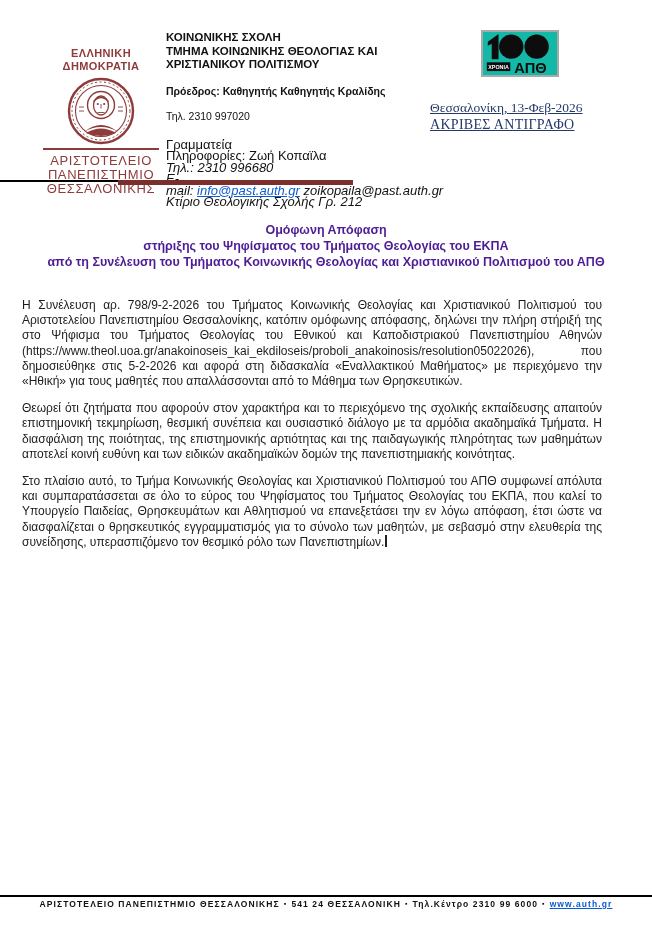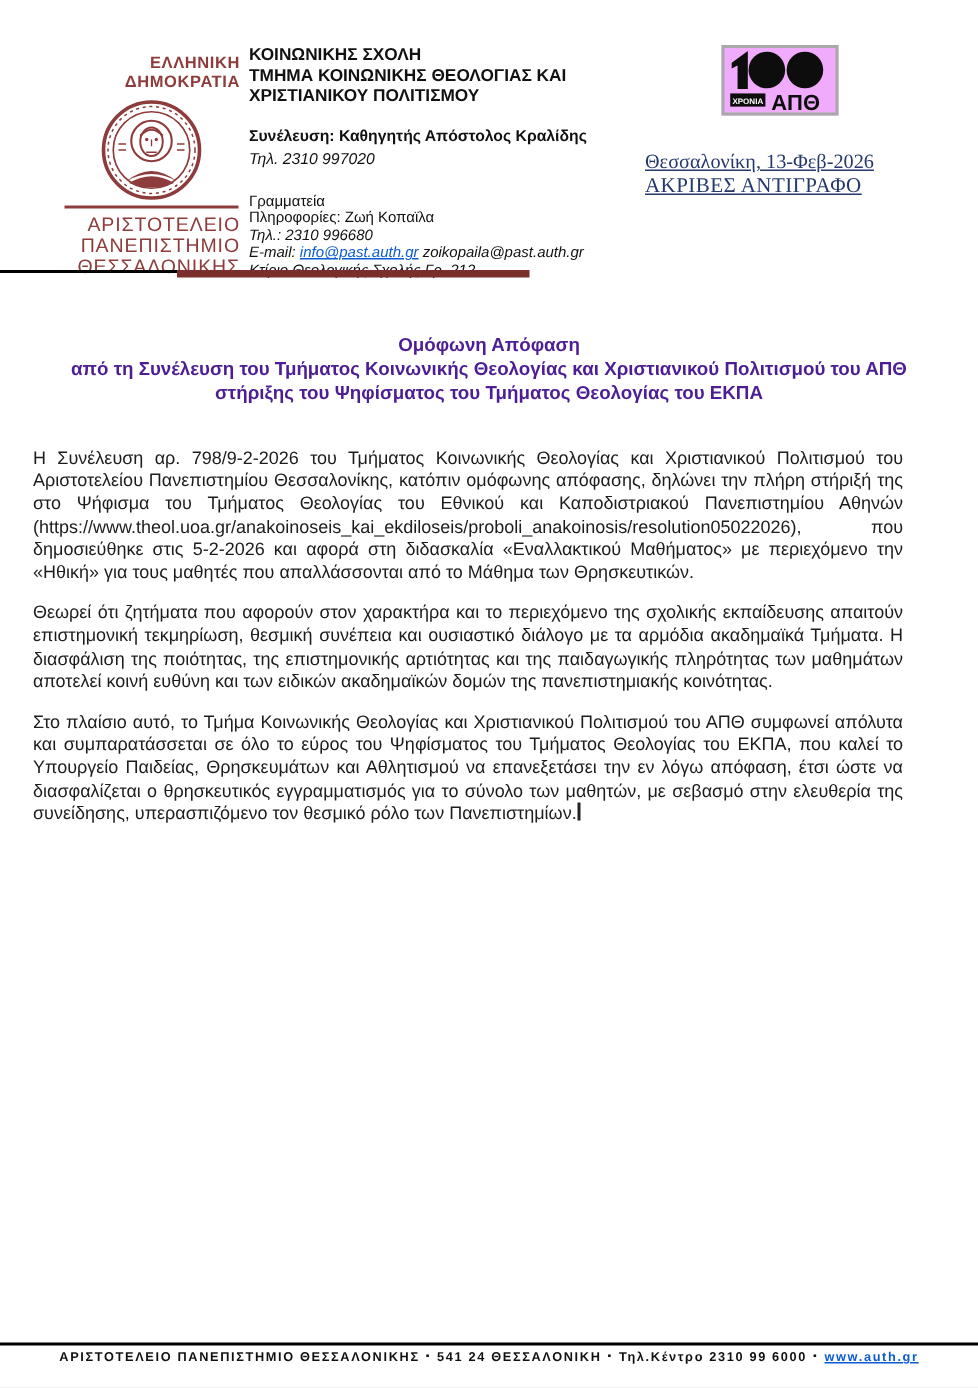--- a/index.html
+++ b/index.html
@@ -3,38 +3,38 @@
 <meta charset="utf-8">
 <style>
   * { margin:0; padding:0; box-sizing:border-box; }
   html,body { background:#e8e8e8; }
   .page {
     position:relative; width:652px; height:925px; background:#ffffff;
     font-family:"Liberation Sans", sans-serif; color:#1c1c1c;
     margin:0 auto; overflow:hidden;
   }
   
-  .lh-left { position:absolute; left:42px; top:36px; width:118px; text-align:right; color:#8e3b3b; }
+  .lh-left { position:absolute; left:42px; top:47px; width:118px; text-align:center; color:#8e3b3b; }
   .state-line { display:block; font-size:11px; font-weight:700; line-height:13px; letter-spacing:0.4px; }
   .seal-wrap { margin:3px auto 2px auto; width:70px; height:70px; }
   .left-rule { width:116px; height:2px; background:#8e3b3b; margin:2px auto 4px auto; }
   .univ-line { display:block; font-size:13px; font-weight:400; line-height:14px; letter-spacing:0.6px; }
   
   .lh-center { position:absolute; left:166px; top:31px; width:268px; }
   .school-line { display:block; font-size:11.5px; font-weight:700; line-height:13.5px; color:#111; }
   .chair-line { display:block; font-size:10.5px; font-weight:700; line-height:12px; margin-top:13px; color:#111; }
-  .chair-phone { display:block; font-size:10.5px; font-style:italic; line-height:12px; margin-top:3px; color:#111; }
-  .secretariat-block { margin-top:17px; font-size:10px; line-height:11.5px; color:#111; }
+  .chair-phone { display:block; font-size:10.5px; line-height:12px; margin-top:13px; color:#111; }
+  .secretariat-block { margin-top:17px; font-size:13px; line-height:11.5px; color:#111; }
   .secr-line { display:block; }
   .italic { font-style:italic; }
   .em-link { color:#0b5bd3; text-decoration:underline; font-style:italic; }
   .building-line { display:block; font-style:italic; position:relative; z-index:1; }
   
   .logo100 { position:absolute; left:481px; top:30px; width:78px; height:47px;
-             border:2px solid #a9a9a9; background:#f0abfc; padding:1px 2px; }
+             border:2px solid #a9a9a9; background:#14b8a6; padding:1px 2px; }
   .date-block { position:absolute; left:430px; top:99px; width:215px;
                 font-family:"Liberation Serif", serif; color:#24386b; font-size:13.5px; line-height:17px;text-decoration:underline; }
   .date-line { display:block; }
   .copy-line { display:block; font-size:14px; letter-spacing:0.3px; }
   
   .rule-black { position:absolute; left:0; top:180px; width:122px; height:2px; background:#000; z-index:2; }
   .rule-maroon { position:absolute; left:118px; top:180px; width:235px; height:4.5px; background:#7a2f2d; z-index:2; }
   
   .doc-title { position:absolute; left:26px; top:222px; width:600px; text-align:center;
                font-weight:700; font-size:12.5px; line-height:16px; color:#4c1d95; }
@@ -82,21 +82,21 @@
     <div class="left-rule"></div>
     <span class="univ-line">ΑΡΙΣΤΟΤΕΛΕΙΟ</span>
     <span class="univ-line">ΠΑΝΕΠΙΣΤΗΜΙΟ</span>
     <span class="univ-line">ΘΕΣΣΑΛΟΝΙΚΗΣ</span>
   </div>
 
   <div class="lh-center">
     <span class="school-line">ΚΟΙΝΩΝΙΚΗΣ ΣΧΟΛΗ</span>
     <span class="school-line">ΤΜΗΜΑ ΚΟΙΝΩΝΙΚΗΣ ΘΕΟΛΟΓΙΑΣ ΚΑΙ</span>
     <span class="school-line">ΧΡΙΣΤΙΑΝΙΚΟΥ ΠΟΛΙΤΙΣΜΟΥ</span>
-    <span class="chair-line">Συνέλευση: Καθηγητής Απόστολος Κραλίδης</span>
+    <span class="chair-line">Πρόεδρος: Καθηγητής Καθηγητής Κραλίδης</span>
     <span class="chair-phone">Τηλ. 2310 997020</span>
     <div class="secretariat-block">
       <span class="secr-line">Γραμματεία</span>
       <span class="secr-line">Πληροφορίες: Ζωή Κοπαϊλα</span>
       <span class="secr-line italic">Τηλ.: 2310 996680</span>
       <span class="secr-line"><span class="italic">E-mail:</span>&nbsp;<a href="#" class="em-link">info@past.auth.gr</a>&nbsp;<span class="italic">zoikopaila@past.auth.gr</span></span>
       <span class="secr-line building-line">Κτίριο Θεολογικής Σχολής Γρ. 212</span>
     </div>
   </div>
 
@@ -114,22 +114,22 @@
   <div class="date-block">
     <span class="date-line">Θεσσαλονίκη, 13-Φεβ-2026</span>
     <span class="copy-line">ΑΚΡΙΒΕΣ ΑΝΤΙΓΡΑΦΟ</span>
   </div>
 
   <div class="rule-black"></div>
   <div class="rule-maroon"></div>
 
   <div class="doc-title">
     <span class="title-line">Ομόφωνη Απόφαση</span>
+    <span class="title-line">στήριξης του Ψηφίσματος του Τμήματος Θεολογίας του ΕΚΠΑ</span>
     <span class="title-line">από τη Συνέλευση του Τμήματος Κοινωνικής Θεολογίας και Χριστιανικού Πολιτισμού του ΑΠΘ</span>
-    <span class="title-line">στήριξης του Ψηφίσματος του Τμήματος Θεολογίας του ΕΚΠΑ</span>
   </div>
 
   <div class="doc-body">
     <p>Η Συνέλευση αρ. 798/9-2-2026 του Τμήματος Κοινωνικής Θεολογίας και Χριστιανικού Πολιτισμού του Αριστοτελείου Πανεπιστημίου Θεσσαλονίκης, κατόπιν ομόφωνης απόφασης, δηλώνει την πλήρη στήριξή της στο Ψήφισμα του Τμήματος Θεολογίας του Εθνικού και Καποδιστριακού Πανεπιστημίου Αθηνών (https://www.theol.uoa.gr/anakoinoseis_kai_ekdiloseis/proboli_anakoinosis/resolution05022026), που δημοσιεύθηκε στις 5-2-2026 και αφορά στη διδασκαλία «Εναλλακτικού Μαθήματος» με περιεχόμενο την «Ηθική» για τους μαθητές που απαλλάσσονται από το Μάθημα των Θρησκευτικών.</p>
     <p>Θεωρεί ότι ζητήματα που αφορούν στον χαρακτήρα και το περιεχόμενο της σχολικής εκπαίδευσης απαιτούν επιστημονική τεκμηρίωση, θεσμική συνέπεια και ουσιαστικό διάλογο με τα αρμόδια ακαδημαϊκά Τμήματα. Η διασφάλιση της ποιότητας, της επιστημονικής αρτιότητας και της παιδαγωγικής πληρότητας των μαθημάτων αποτελεί κοινή ευθύνη και των ειδικών ακαδημαϊκών δομών της πανεπιστημιακής κοινότητας.</p>
     <p><span>Στο πλαίσιο αυτό, το Τμήμα Κοινωνικής Θεολογίας και Χριστιανικού Πολιτισμού του ΑΠΘ συμφωνεί απόλυτα και συμπαρατάσσεται σε όλο το εύρος του Ψηφίσματος του Τμήματος Θεολογίας του ΕΚΠΑ, που καλεί το Υπουργείο Παιδείας, Θρησκευμάτων και Αθλητισμού να επανεξετάσει την εν λόγω απόφαση, έτσι ώστε να διασφαλίζεται ο θρησκευτικός εγγραμματισμός για το σύνολο των μαθητών, με σεβασμό στην ελευθερία της συνείδησης, υπερασπιζόμενο τον θεσμικό ρόλο των Πανεπιστημίων.</span><span class="cursor"></span></p>
   </div>
 
   <div class="footer-rule"></div>
   <div class="footer-text">

